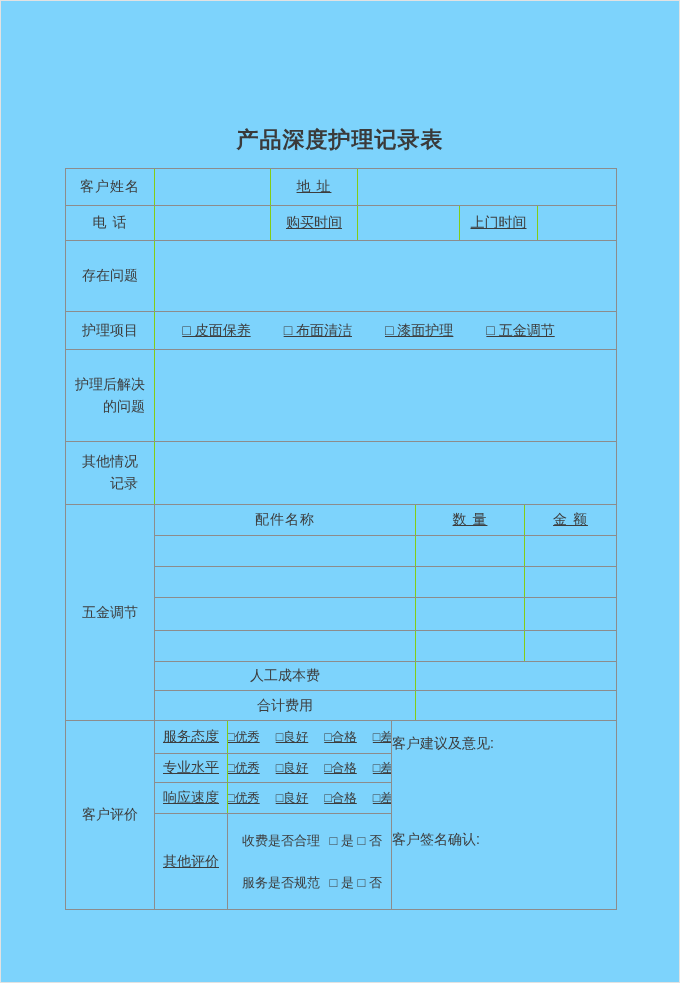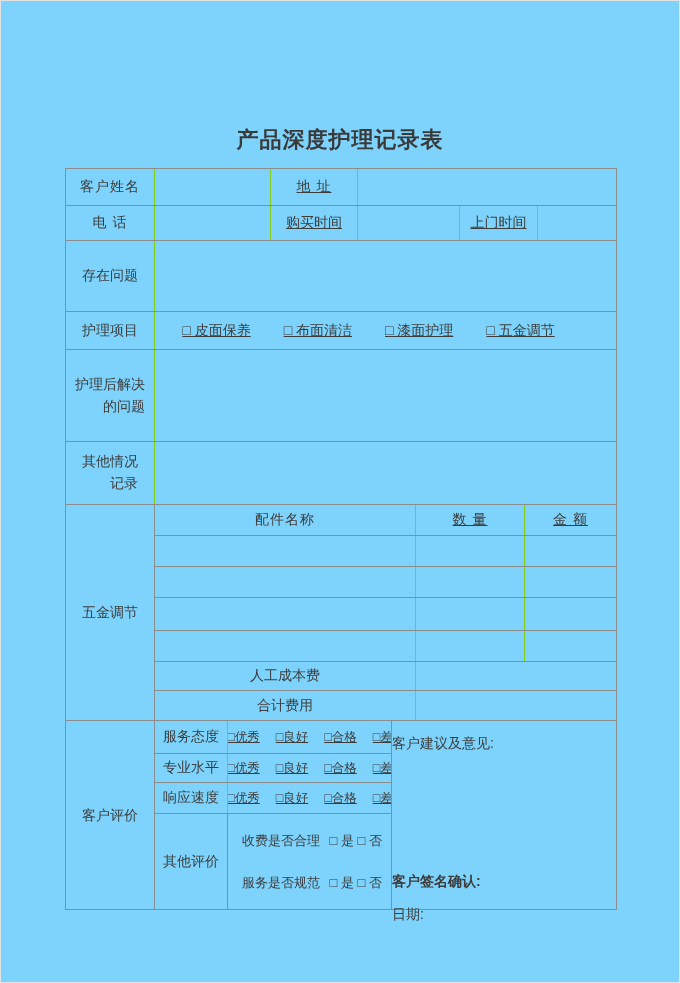--- a/index.html
+++ b/index.html
@@ -42,41 +42,41 @@
   .srow .c:first-child { border-left:none; }
   
   .w-label { width:88px; flex:0 0 88px; }
   .w-nameval { width:116px; flex:0 0 116px; }
   .w-mid { width:87px; flex:0 0 87px; }
   .w-ptval { width:102px; flex:0 0 102px; }
   .w-visit { width:78px; flex:0 0 78px; }
   .grow { flex:1 1 auto; }
   .w-part { width:260px; flex:0 0 260px; }
   .w-qty { width:109px; flex:0 0 109px; }
-  .w-sublbl { width:72px; flex:0 0 72px; }
+  .w-sublbl { width:72px; flex:0 0 72px;text-decoration:underline; }
   .w-opts { width:165px; flex:0 0 165px; }
   
   .careline { gap:17px; padding-right:50px; }
   .careline span { cursor:default;margin-left:16px; }
   
   .ratingline { gap:16px; font-size:12.5px; letter-spacing:0; }
   
   .othercell {
     display:flex; flex-direction:column; justify-content:center;
     gap:24px; padding:0 10px 0 14px; font-size:13px;
     border-left:1px solid #8c8c8c; flex:0 0 165px; width:165px;
   }
   .otherline { display:flex; justify-content:space-between; align-items:center; white-space:nowrap; }
   
   .sigcell {
     flex:1 1 auto; border-left:1px solid #8c8c8c;
     padding:12px 10px 0 0; font-size:14px;
   }
   .sigcell .line1 { margin-top:2px; }
-  .sigcell .line2 { margin-top:120px;font-weight:bold; }
+  .sigcell .line2 { margin-top:78px; }
   .sigcell .line3 { margin-top:15px; }
 </style>
 </head>
 <body>
 
 <div class="page">
 
   <div class="title">产品深度护理记录表</div>
 
   <div class="ftable">
@@ -203,18 +203,17 @@
             <div class="otherline">
               <span>服务是否规范</span>
               <span>□ 是 □ 否</span>
             </div>
           </div>
         </div>
       </div>
       <div class="sigcell">
         <div class="line1">客户建议及意见:</div>
         <div class="line2">客户签名确认:</div>
-        <div class="line3">日期:</div>
       </div>
     </div>
 
   </div>
 </div>
 
 </body></html>

